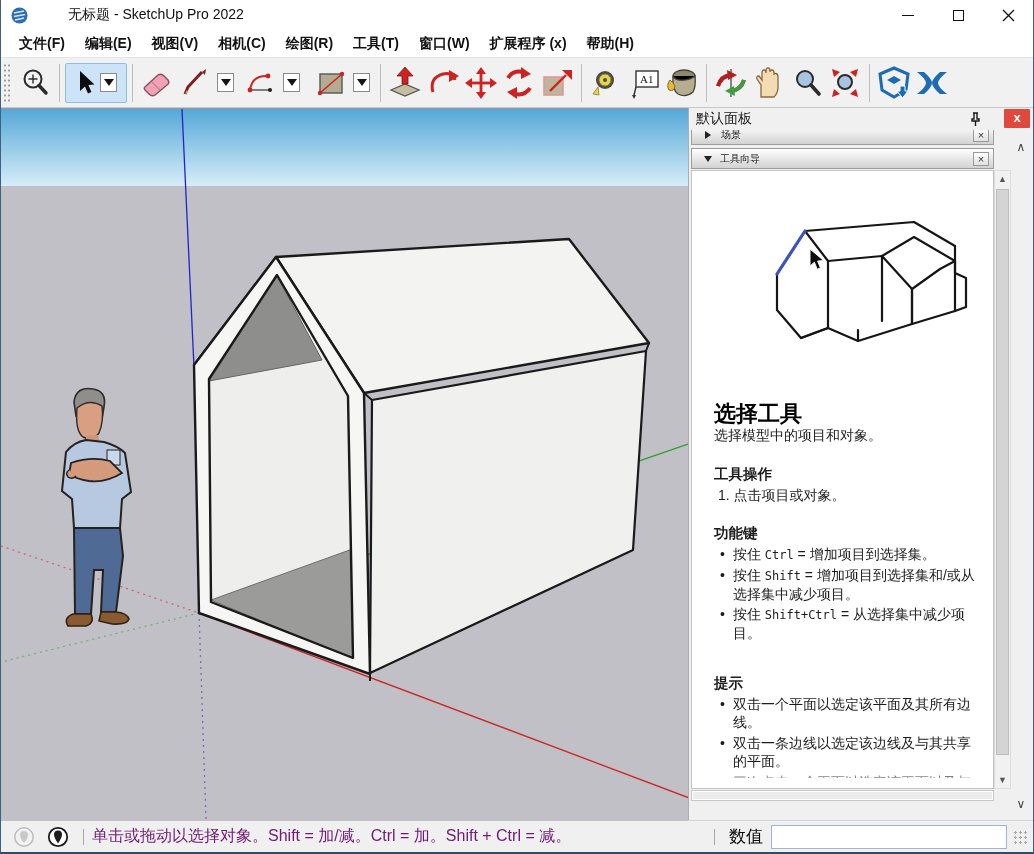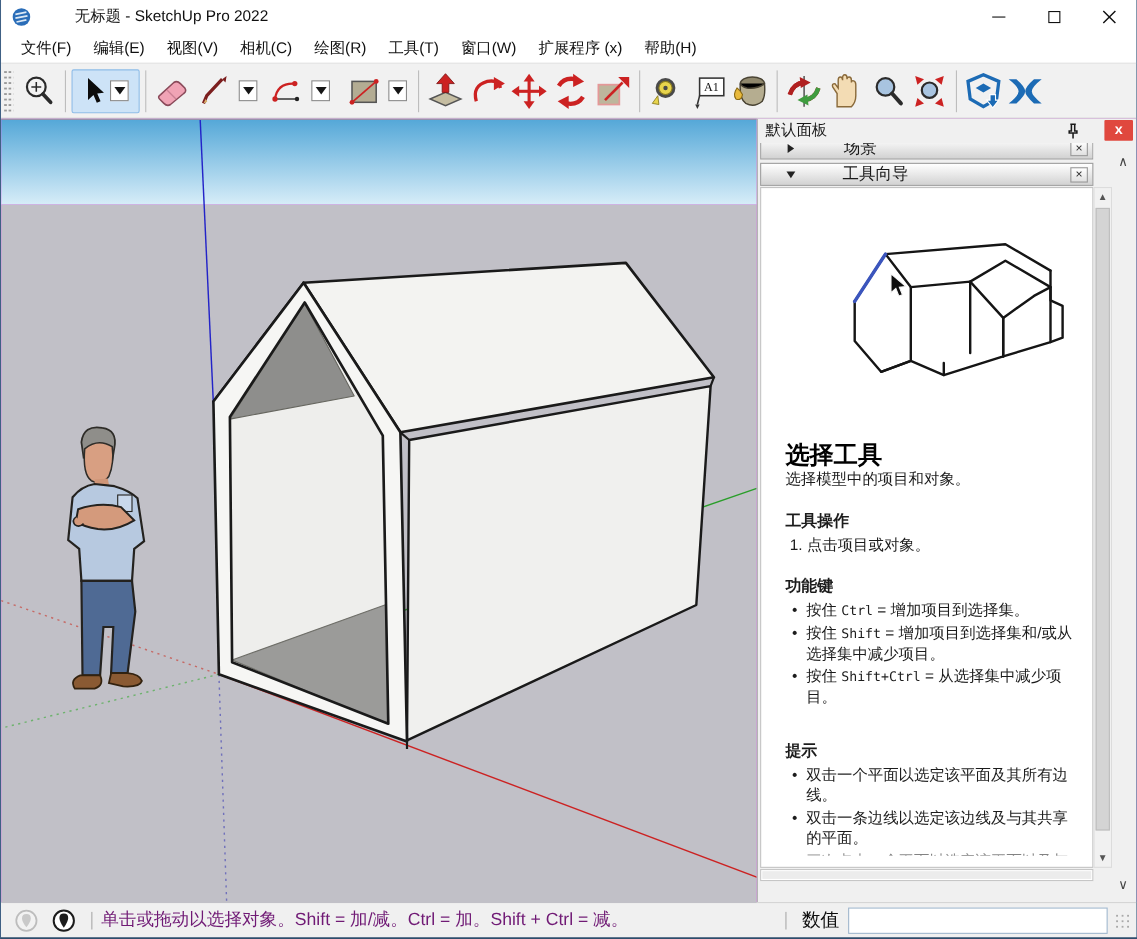--- a/index.html
+++ b/index.html
@@ -12,48 +12,48 @@
   }
   
   .titlebar{ height:30px; background:#fff; display:flex; align-items:center; padding-left:10px;gap:32px; }
   .app-icon{ width:17px; height:17px; margin-right:8px; flex:0 0 auto; }
   .title-text{ font-size:14px; color:#101010; }
   .winbtns{ margin-left:auto; display:flex; height:30px; }
   .winbtn{ width:50px; height:30px; display:flex; align-items:center; justify-content:center; }
   .min-glyph{ width:12px; height:0; border-top:1.5px solid #111; display:block; }
   .max-glyph{ width:11px; height:11px; border:1.2px solid #111; display:block; }
   
-  .menubar{ height:27px; display:flex; align-items:center; padding-left:8px; background:#fff; }
+  .menubar{ height:27px; display:flex; align-items:center; padding-left:8px; background:#fff;font-weight:bold; }
   .menu-item{ font-size:14px; color:#111; padding:3px 10px; cursor:default; }
   
   .toolbar{ height:51px; background:#f1f1f1; border-top:1px solid #e3e3e3; border-bottom:1px solid #c9c9c9;
     display:flex; align-items:center; padding:0 20px 0 0; }
   .grip{ width:9px; height:40px; margin:0 4px 0 2px;
     background-image:radial-gradient(circle,#9a9a9a 1px,transparent 1.2px);
     background-size:4px 5px; }
   .tbtn{ height:40px; min-width:38px; display:flex; align-items:center; justify-content:center; border:1px solid transparent; border-radius:2px; }
   .tbtn.active{ background:#cde3f7; border:1px solid #8fbde8; }
   .tsep{ width:1px; height:38px; background:#bdbdbd; margin:0 5px; }
   .dropbtn{ width:17px; height:19px; background:#fff; border:1px solid #8a8a8a; display:flex; align-items:center; justify-content:center; margin-left:3px; }
   .drop-tri{ width:0; height:0; border-left:5px solid transparent; border-right:5px solid transparent; border-top:7px solid #161616; }
   .tbtn svg{ display:block; }
   
-  .main{ position:relative; height:712px; background:#d946ef; }
+  .main{ position:relative; height:712px; background:#fef9c3; }
   .viewport{ position:absolute; left:0; top:0; width:687px; height:712px; border-top:1px solid #9199a3; }
   .viewport svg{ display:block; }
   
   .panel{ position:absolute; left:687px; top:0; right:0; bottom:0; background:#f0f0f0; border-left:1px solid #adadad; }
   .panel-titlebar{ position:absolute; left:0; top:0; right:0; height:22px; display:flex; align-items:center; padding-left:7px; }
   .panel-title{ font-size:14px; color:#1a1a1a; }
   .pin-icon{ position:absolute; right:50px; top:3px; width:15px; height:16px; }
   .panel-close{ position:absolute; right:3px; top:1px; width:26px; height:19px; background:#e0483e; border-radius:1px;
     display:flex; align-items:center; justify-content:center; }
   .panel-close::before{ content:"x"; color:#fff; font-size:13px; font-weight:bold; line-height:1; margin-top:-2px; }
   .sectionbar{ background:linear-gradient(#ffffff,#d2d2d2); border:1px solid #9e9e9e; height:21px;
-    display:flex; align-items:center; padding:0 19px; font-size:15px; color:#1a1a1a; position:relative;gap:35px; }
+    display:flex; align-items:center; padding:0 8px; font-size:10px; color:#1a1a1a; position:relative; }
   .collapse-tri{ width:0; height:0; border-left:4px solid transparent; border-right:4px solid transparent; border-top:6px solid #222; margin:0 8px 0 4px; }
   .collapse-tri.right{ border-top:4px solid transparent; border-bottom:4px solid transparent; border-left:6px solid #222; border-right:none; margin:0 10px 0 5px; }
   .xbtn{ position:absolute; right:4px; top:3px; width:16px; height:14px; background:linear-gradient(#fff,#e0e0e0);
     border:1px solid #999; display:flex; align-items:center; justify-content:center; }
   .xbtn::before{ content:"×"; font-size:11px; color:#333; line-height:1; }
   .scenes-clip{ position:absolute; left:2px; top:22px; width:303px; height:16px; overflow:hidden; }
   .scenes-clip .sectionbar{ margin-top:-6px; }
   .instructor-bar{ position:absolute; left:2px; top:40px; width:303px; }
   .instructor-content{ position:absolute; left:2px; top:62px; width:303px; height:619px; background:#fff;
     border:1px solid #c3c3c3; overflow:hidden; font-size:14px; color:#1c1c1c; }

